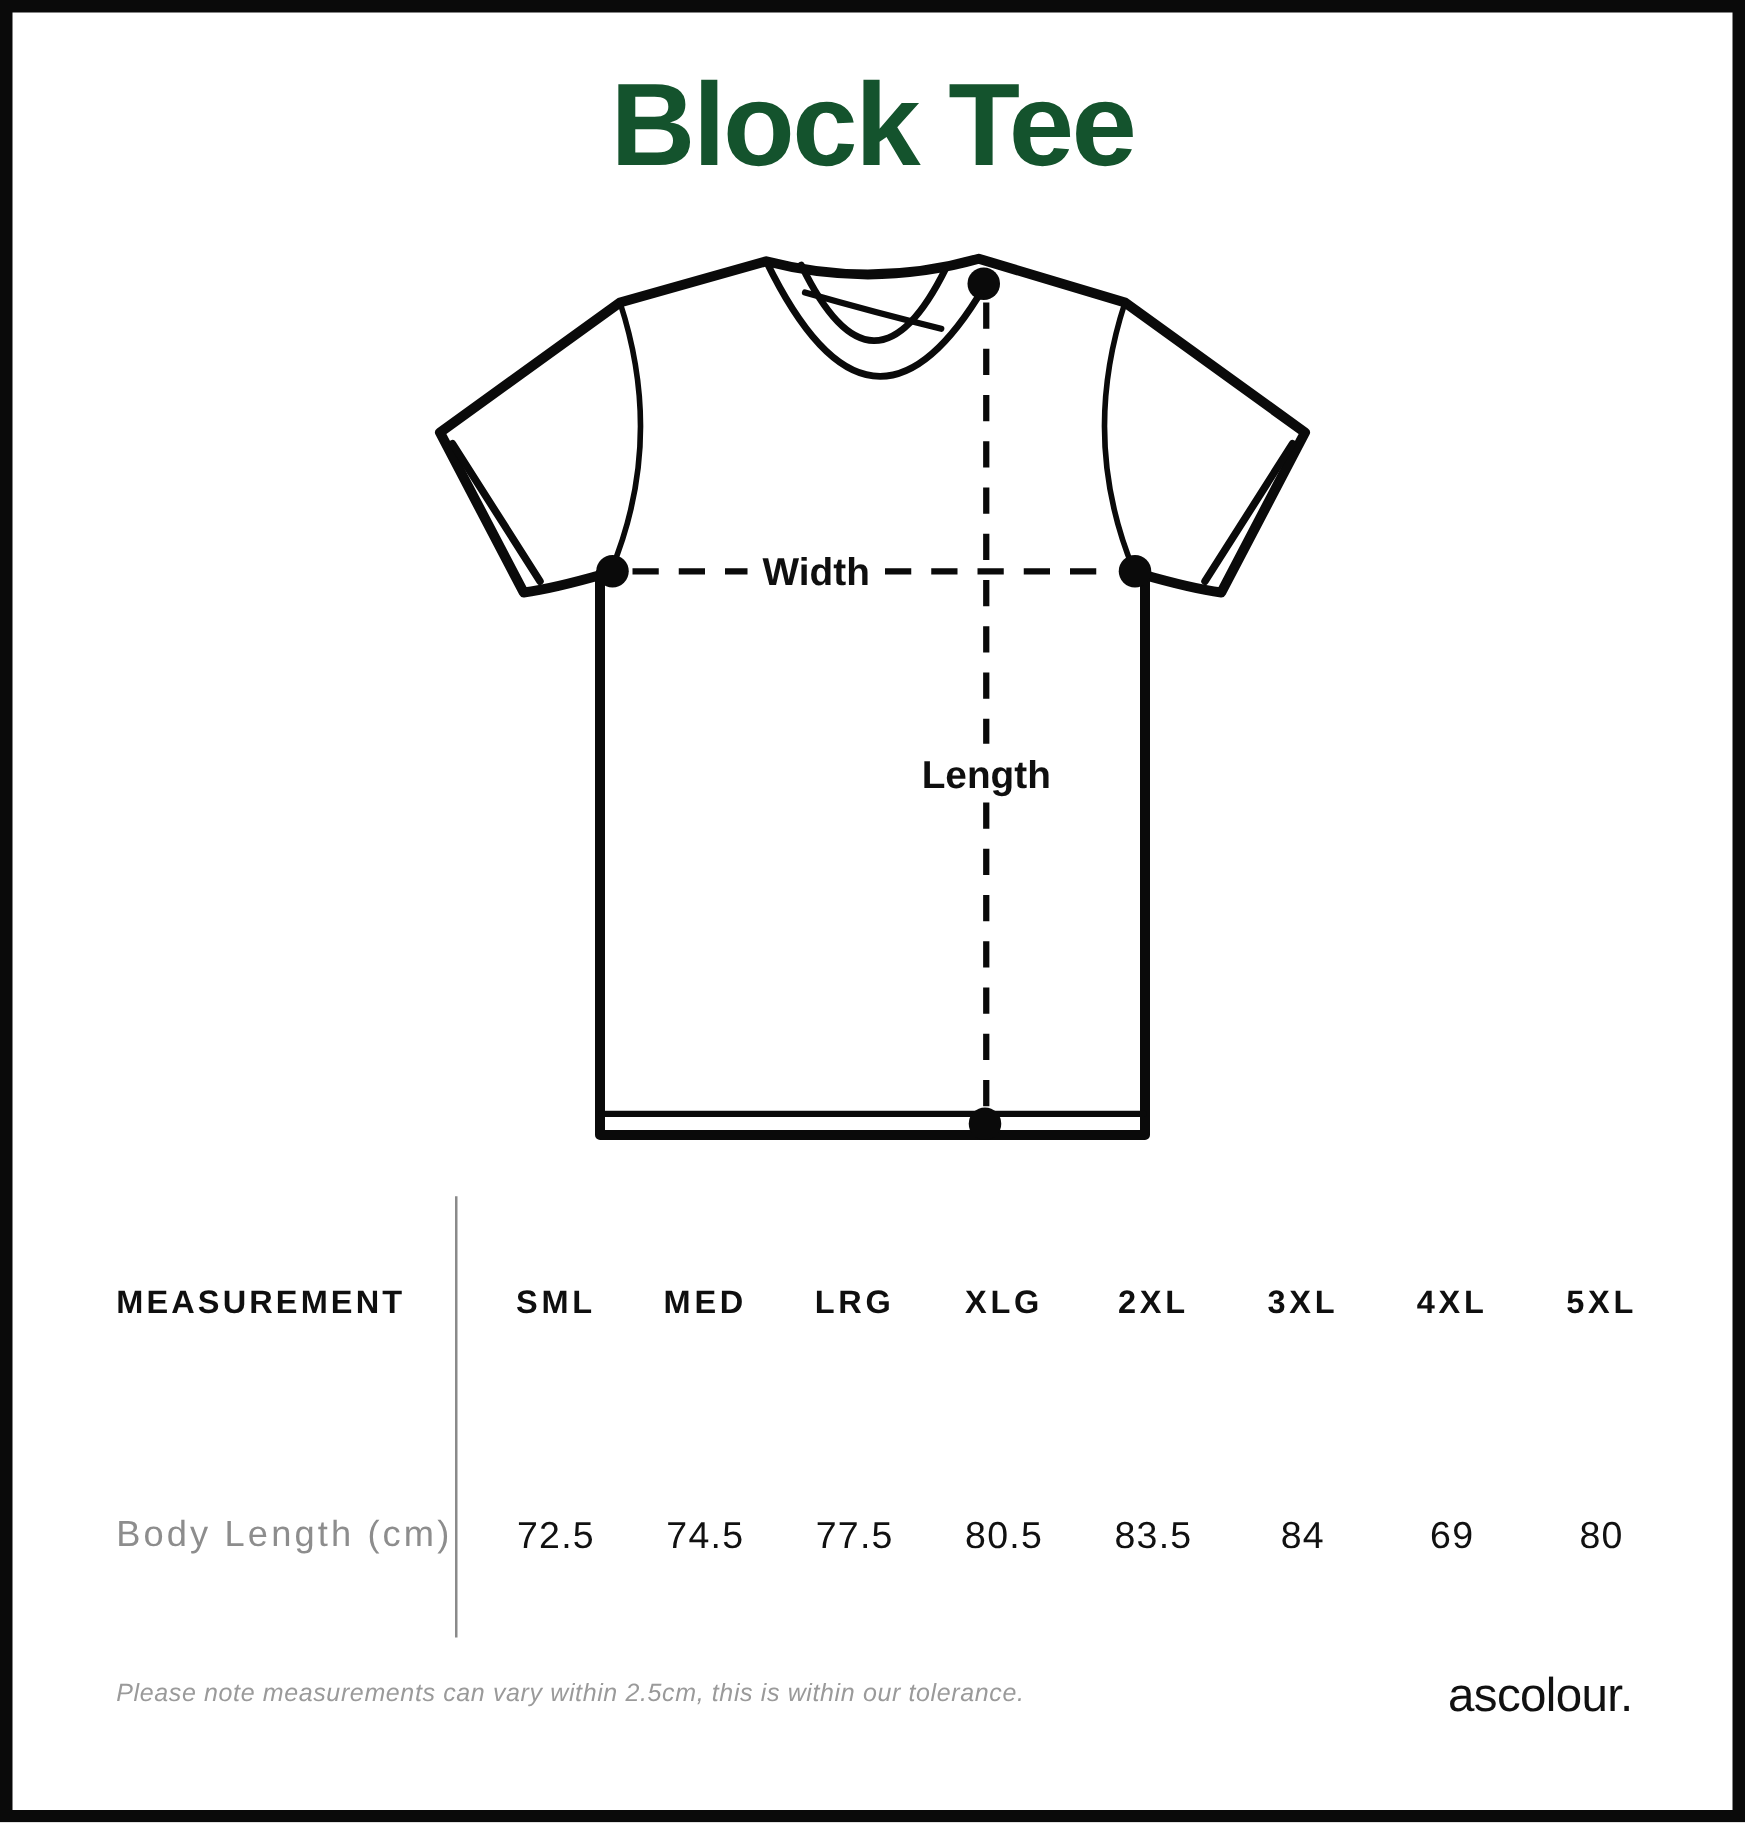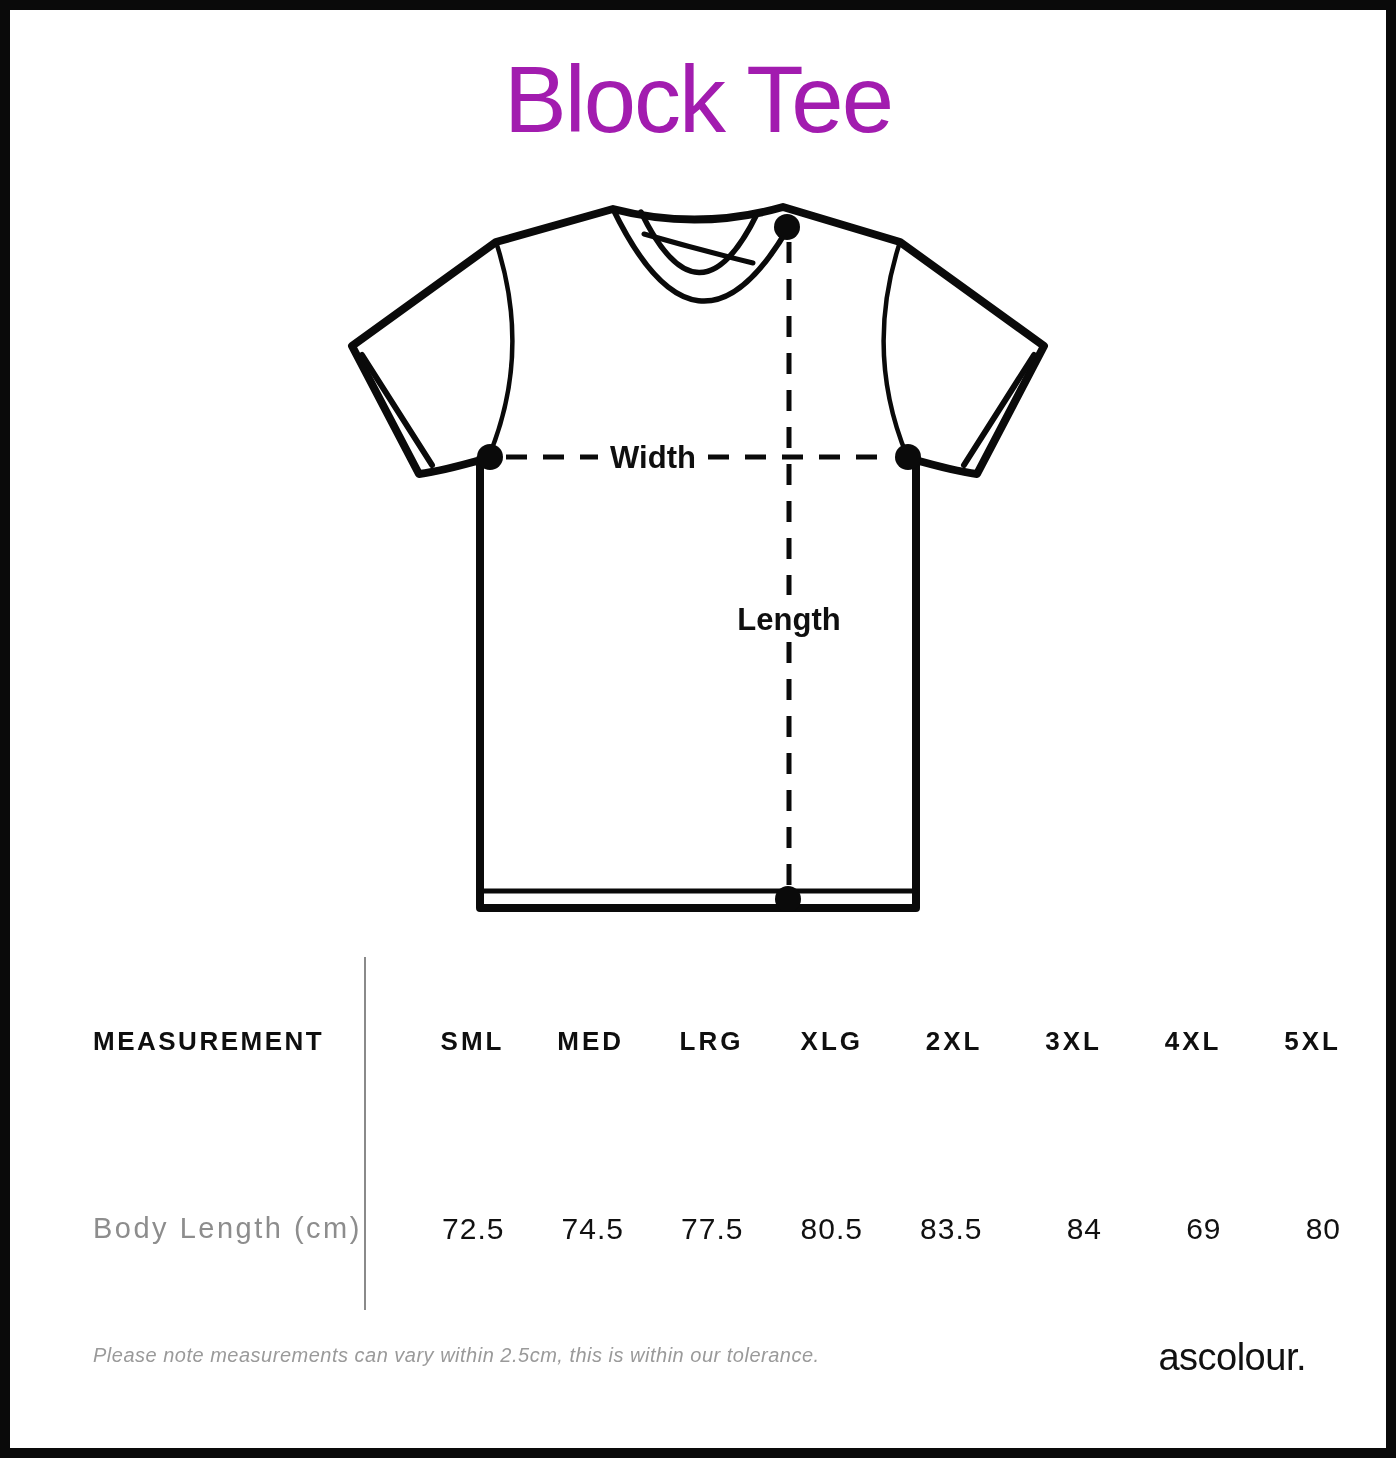--- a/index.html
+++ b/index.html
@@ -12,22 +12,22 @@
     overflow:hidden;
   }
   .frame{
     position:absolute;inset:0;
     border:10px solid #0a0a0a;
     pointer-events:none;
   }
   .title{
     position:absolute;top:46px;left:0;width:100%;
     text-align:center;
-    font-size:94px;font-weight:400;letter-spacing:-2px;
-    color:#a21caf;
+    font-size:94px;font-weight:700;letter-spacing:-2px;
+    color:#14532d;
   }
   .tee-svg{position:absolute;left:0;top:0;width:1396px;height:1458px;}
   .tee-svg text{
     font-family:"Liberation Sans","DejaVu Sans",sans-serif;
     font-weight:700;font-size:31px;fill:#0f0f0f;
   }
   
   .divider{
     position:absolute;left:364px;top:957px;
     width:2px;height:353px;background:#8a8a8a;
@@ -40,21 +40,21 @@
     position:absolute;left:93px;top:0;
     font-size:29px;letter-spacing:2.5px;white-space:nowrap;
   }
   .t-label.head{font-weight:700;font-size:26px;letter-spacing:2.5px;color:#0f0f0f;}
   .t-label.muted{color:#8d8d8d;}
   .t-cols{
     position:absolute;left:385px;top:0;width:956px;
     display:flex;
   }
   .t-cols > div{
-    flex:1;text-align:right;white-space:nowrap;
+    flex:1;text-align:center;white-space:nowrap;
   }
   .t-cols.head > div{font-weight:700;font-size:26px;letter-spacing:3px;color:#0f0f0f;}
   .t-cols.vals > div{font-size:30px;letter-spacing:1px;color:#111;}
   .note{
     position:absolute;left:93px;top:1344px;
     font-size:20px;font-style:italic;color:#9a9a9a;letter-spacing:0.5px;
     white-space:nowrap;
   }
   .brand{
     position:absolute;right:90px;top:1336px;

